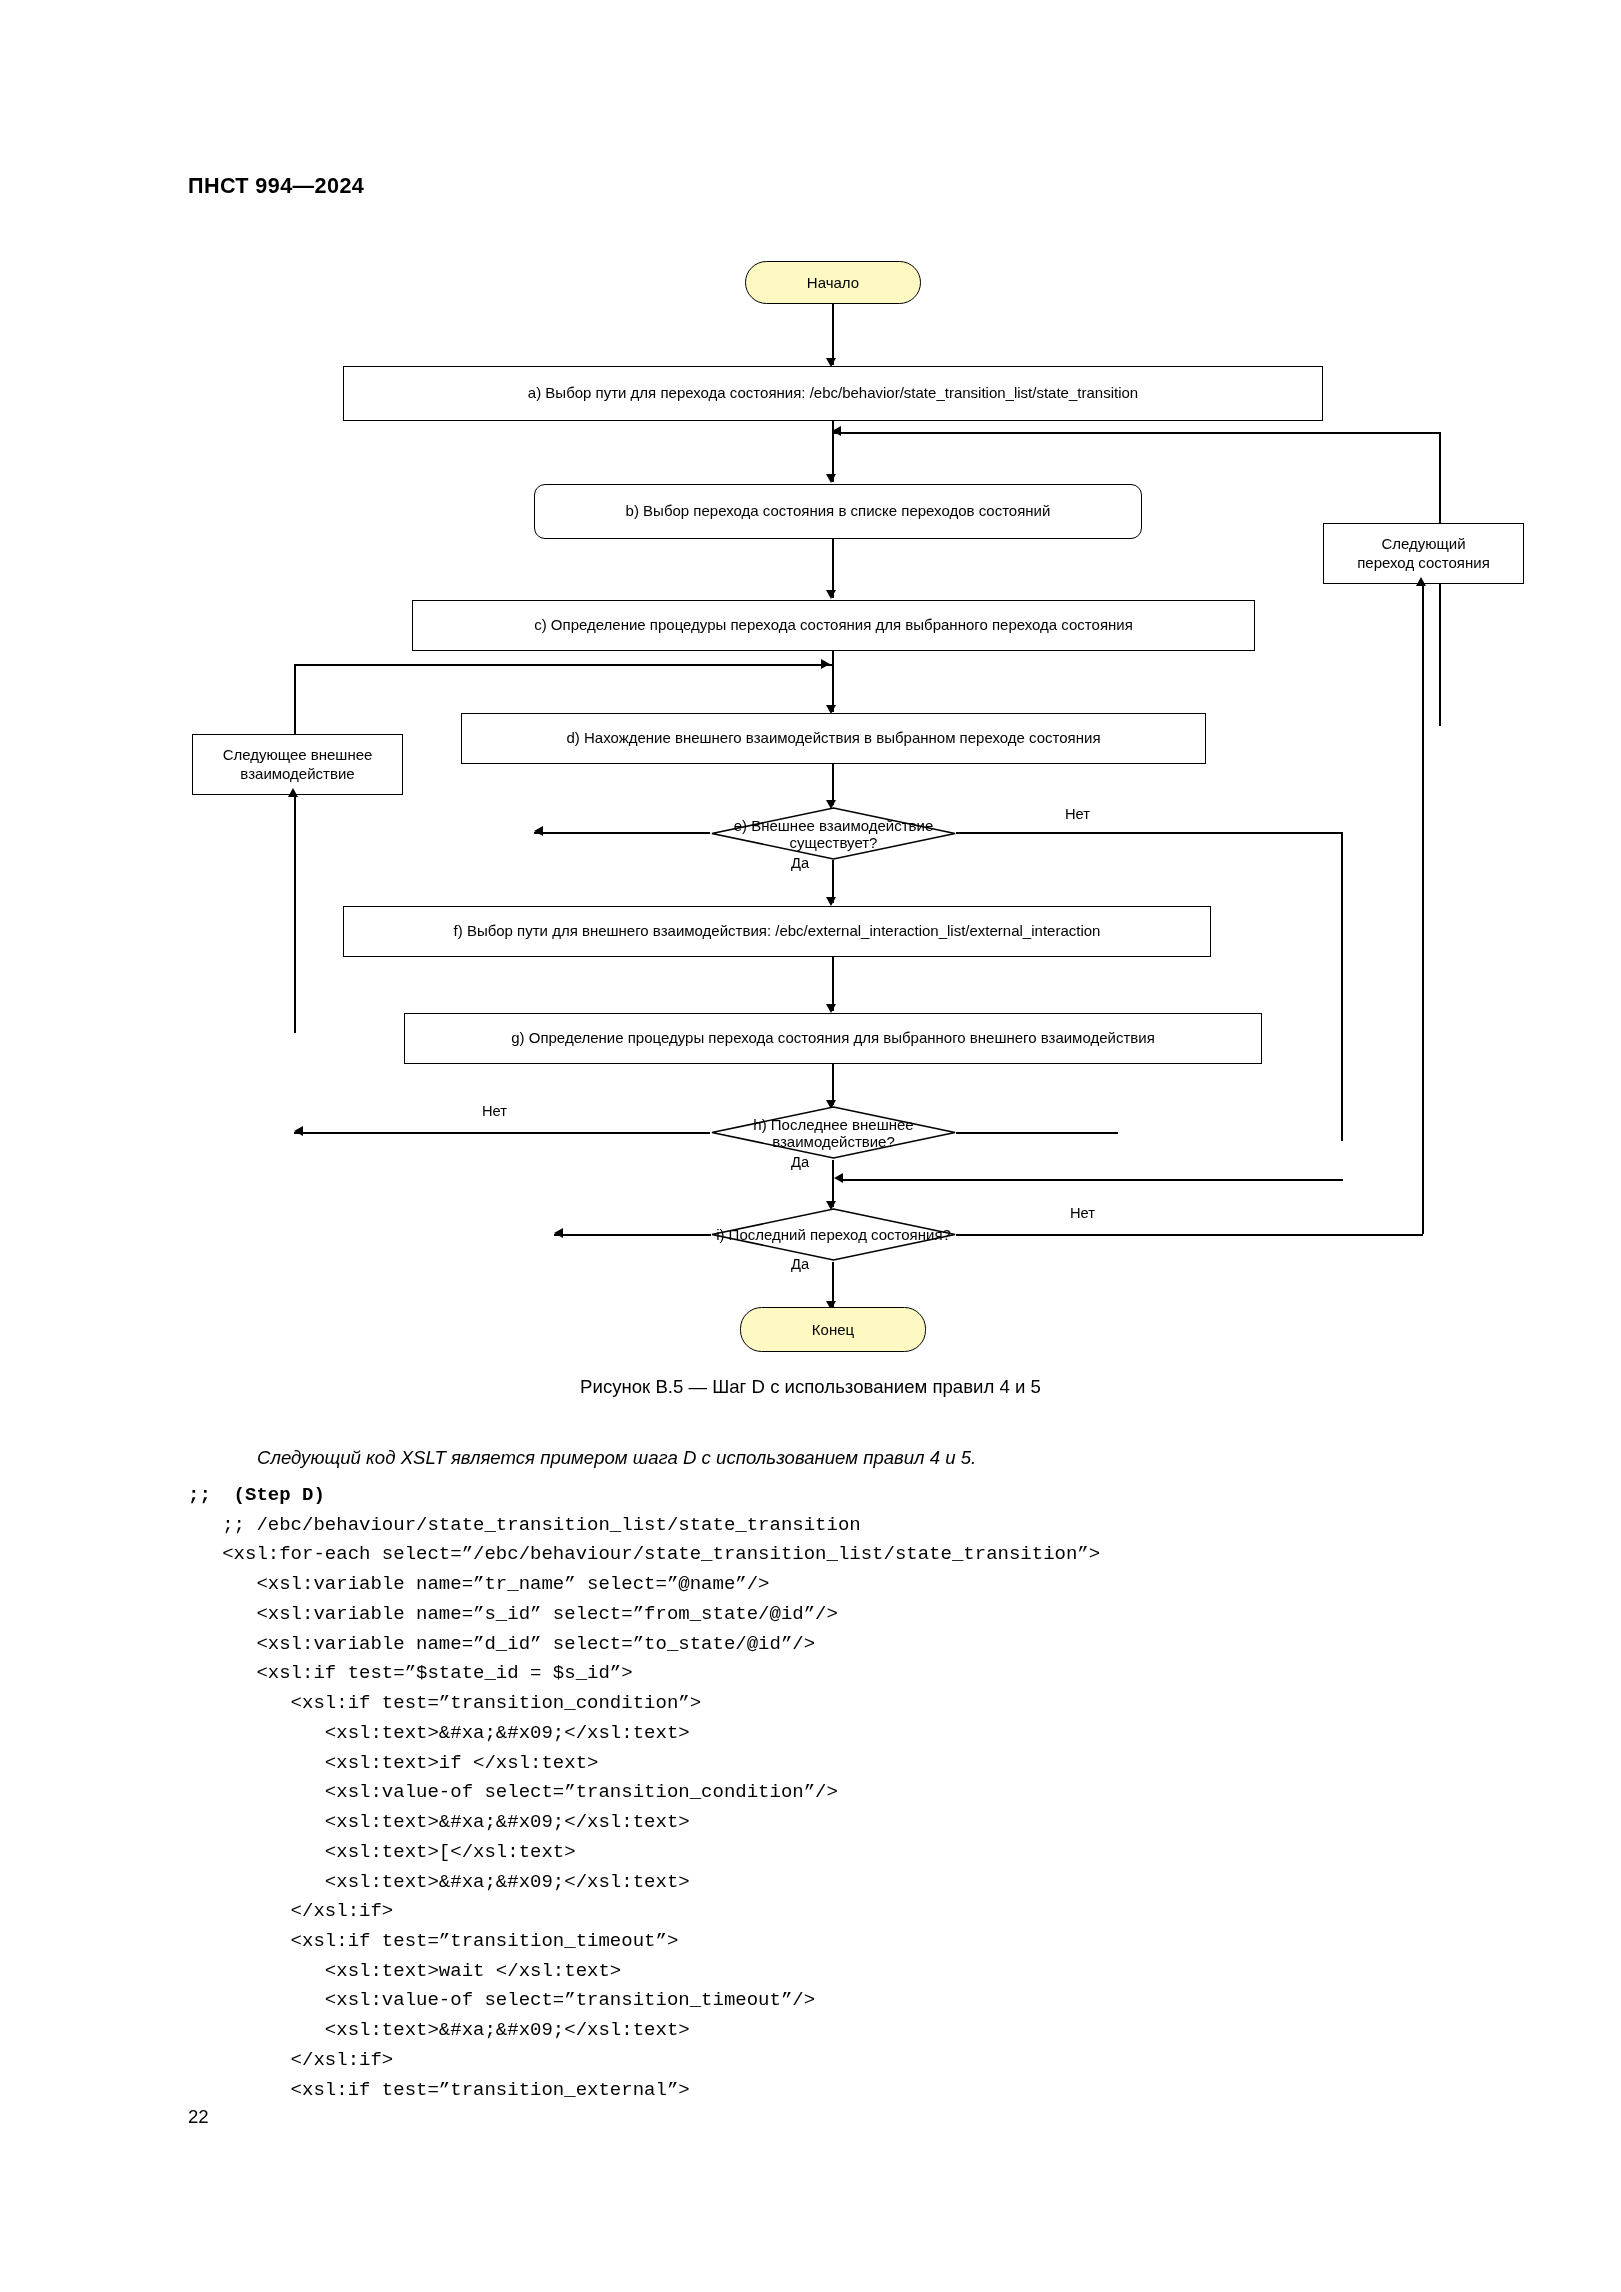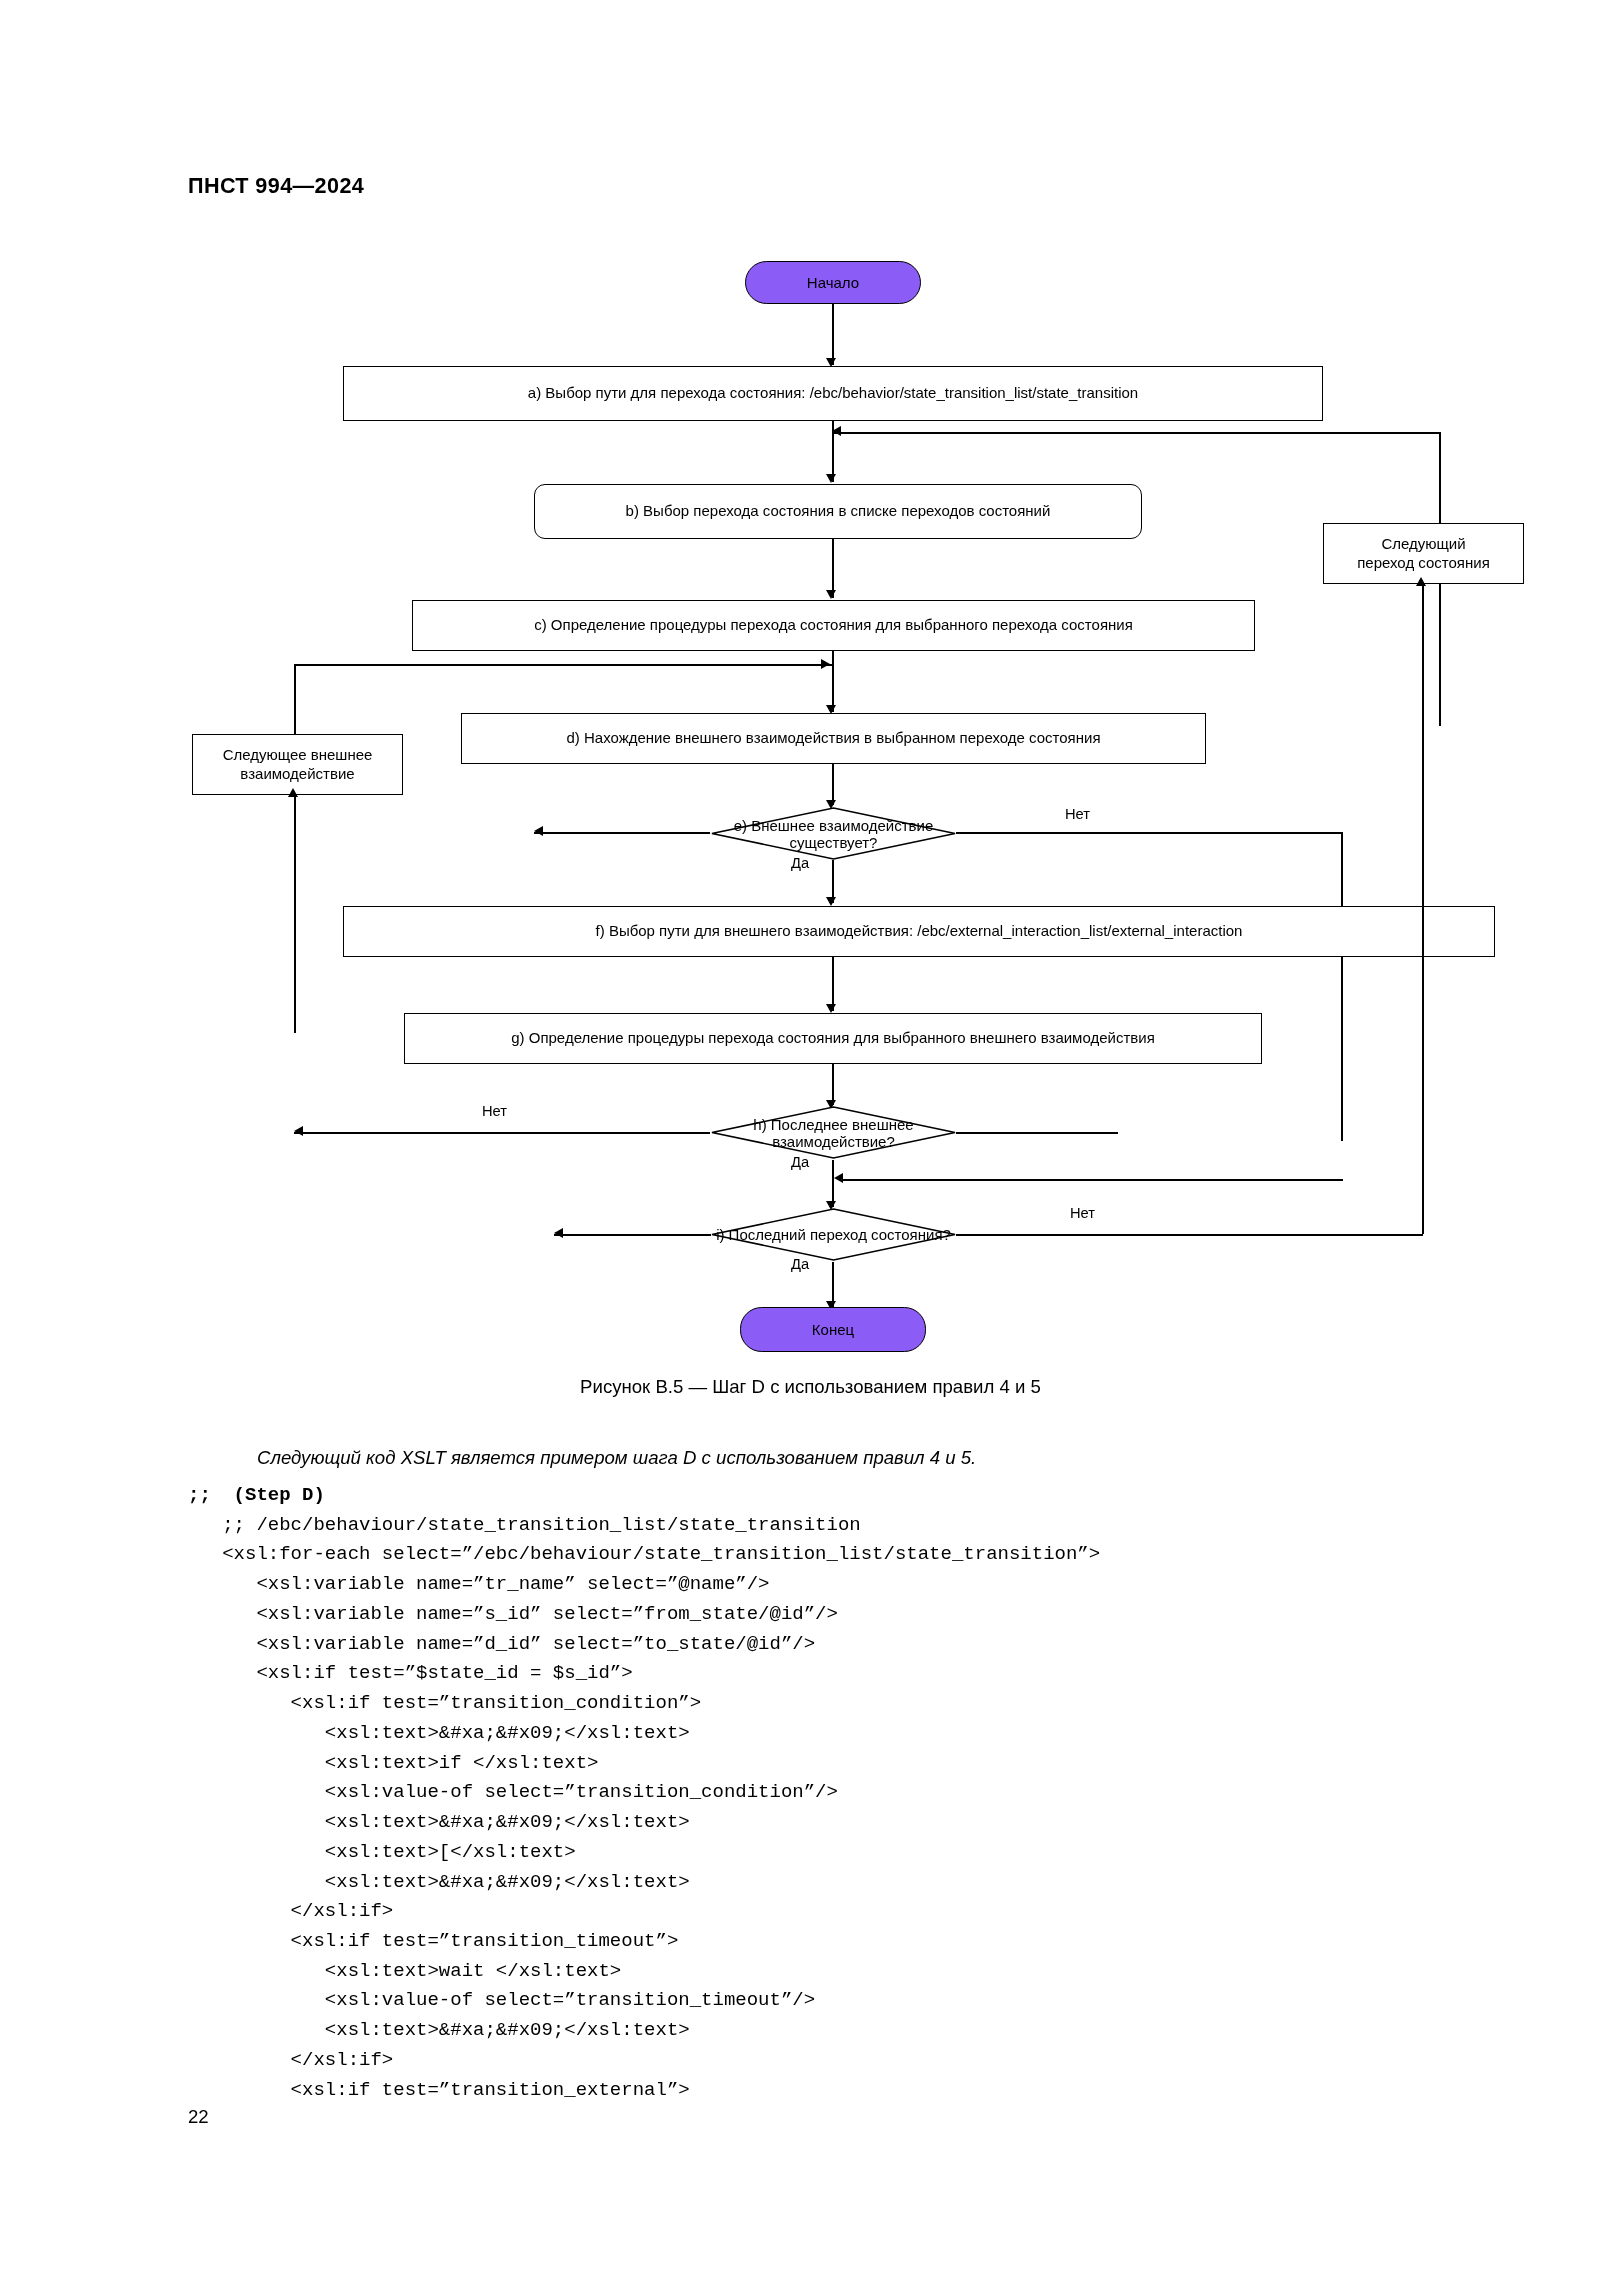--- a/index.html
+++ b/index.html
@@ -32,21 +32,21 @@
     display:flex; align-items:center; justify-content:center;
     text-align:center;
     font-size:15px;
     line-height:1.25;
     padding:2px 5.9px;
   }
   .term {
     position:absolute;
     border:1.6px solid #000;
     border-radius:21.6px;
-    background:#8b5cf6;
+    background:#fef9c3;
     box-sizing:border-box;
     display:flex; align-items:center; justify-content:center;
     font-size:15px;
   }
   .diamond-wrap { position:absolute; }
   .diamond-wrap svg { display:block; }
   .diamond-label {
     position:absolute; left:0; top:0; width:100%; height:100%;
     display:flex; align-items:center; justify-content:center;
     font-size:15px; text-align:center;
@@ -154,21 +154,21 @@
     <div class="arrow arr-left" style="left:534px; top:587px;"></div>
 
     <div class="lbl" style="left:1063px; top:567px;">Нет</div>
     <div class="line hline" style="left:1132px; top:593px; width:211px;"></div>
     <div class="line vline" style="left:1341px; top:593px; height:309px;"></div>
 
     <div class="lbl" style="left:789px; top:616px;">Да</div>
     <div class="line vline" style="left:832px; top:621px; height:43px;"></div>
     <div class="arrow arr-down" style="left:826px; top:658px;"></div>
 
-    <div class="box" style="left:343px; top:667px; width:1152px; height:51px;">f) Выбор пути для внешнего взаимодействия: /ebc/external_interaction_list/external_interaction</div>
+    <div class="box" style="left:343px; top:667px; width:868px; height:51px;">f) Выбор пути для внешнего взаимодействия: /ebc/external_interaction_list/external_interaction</div>
 
     <div class="line vline" style="left:832px; top:717px; height:55px;"></div>
     <div class="arrow arr-down" style="left:826px; top:765px;"></div>
 
     <div class="box" style="left:404px; top:774px; width:858px; height:51px;">g) Определение процедуры перехода состояния для выбранного внешнего взаимодействия</div>
 
     <div class="line vline" style="left:832px; top:825px; height:41px;"></div>
     <div class="arrow arr-down" style="left:826px; top:861px;"></div>
 
     <div class="diamond-wrap" style="left:710px; top:866px; width:247px; height:55px;">

